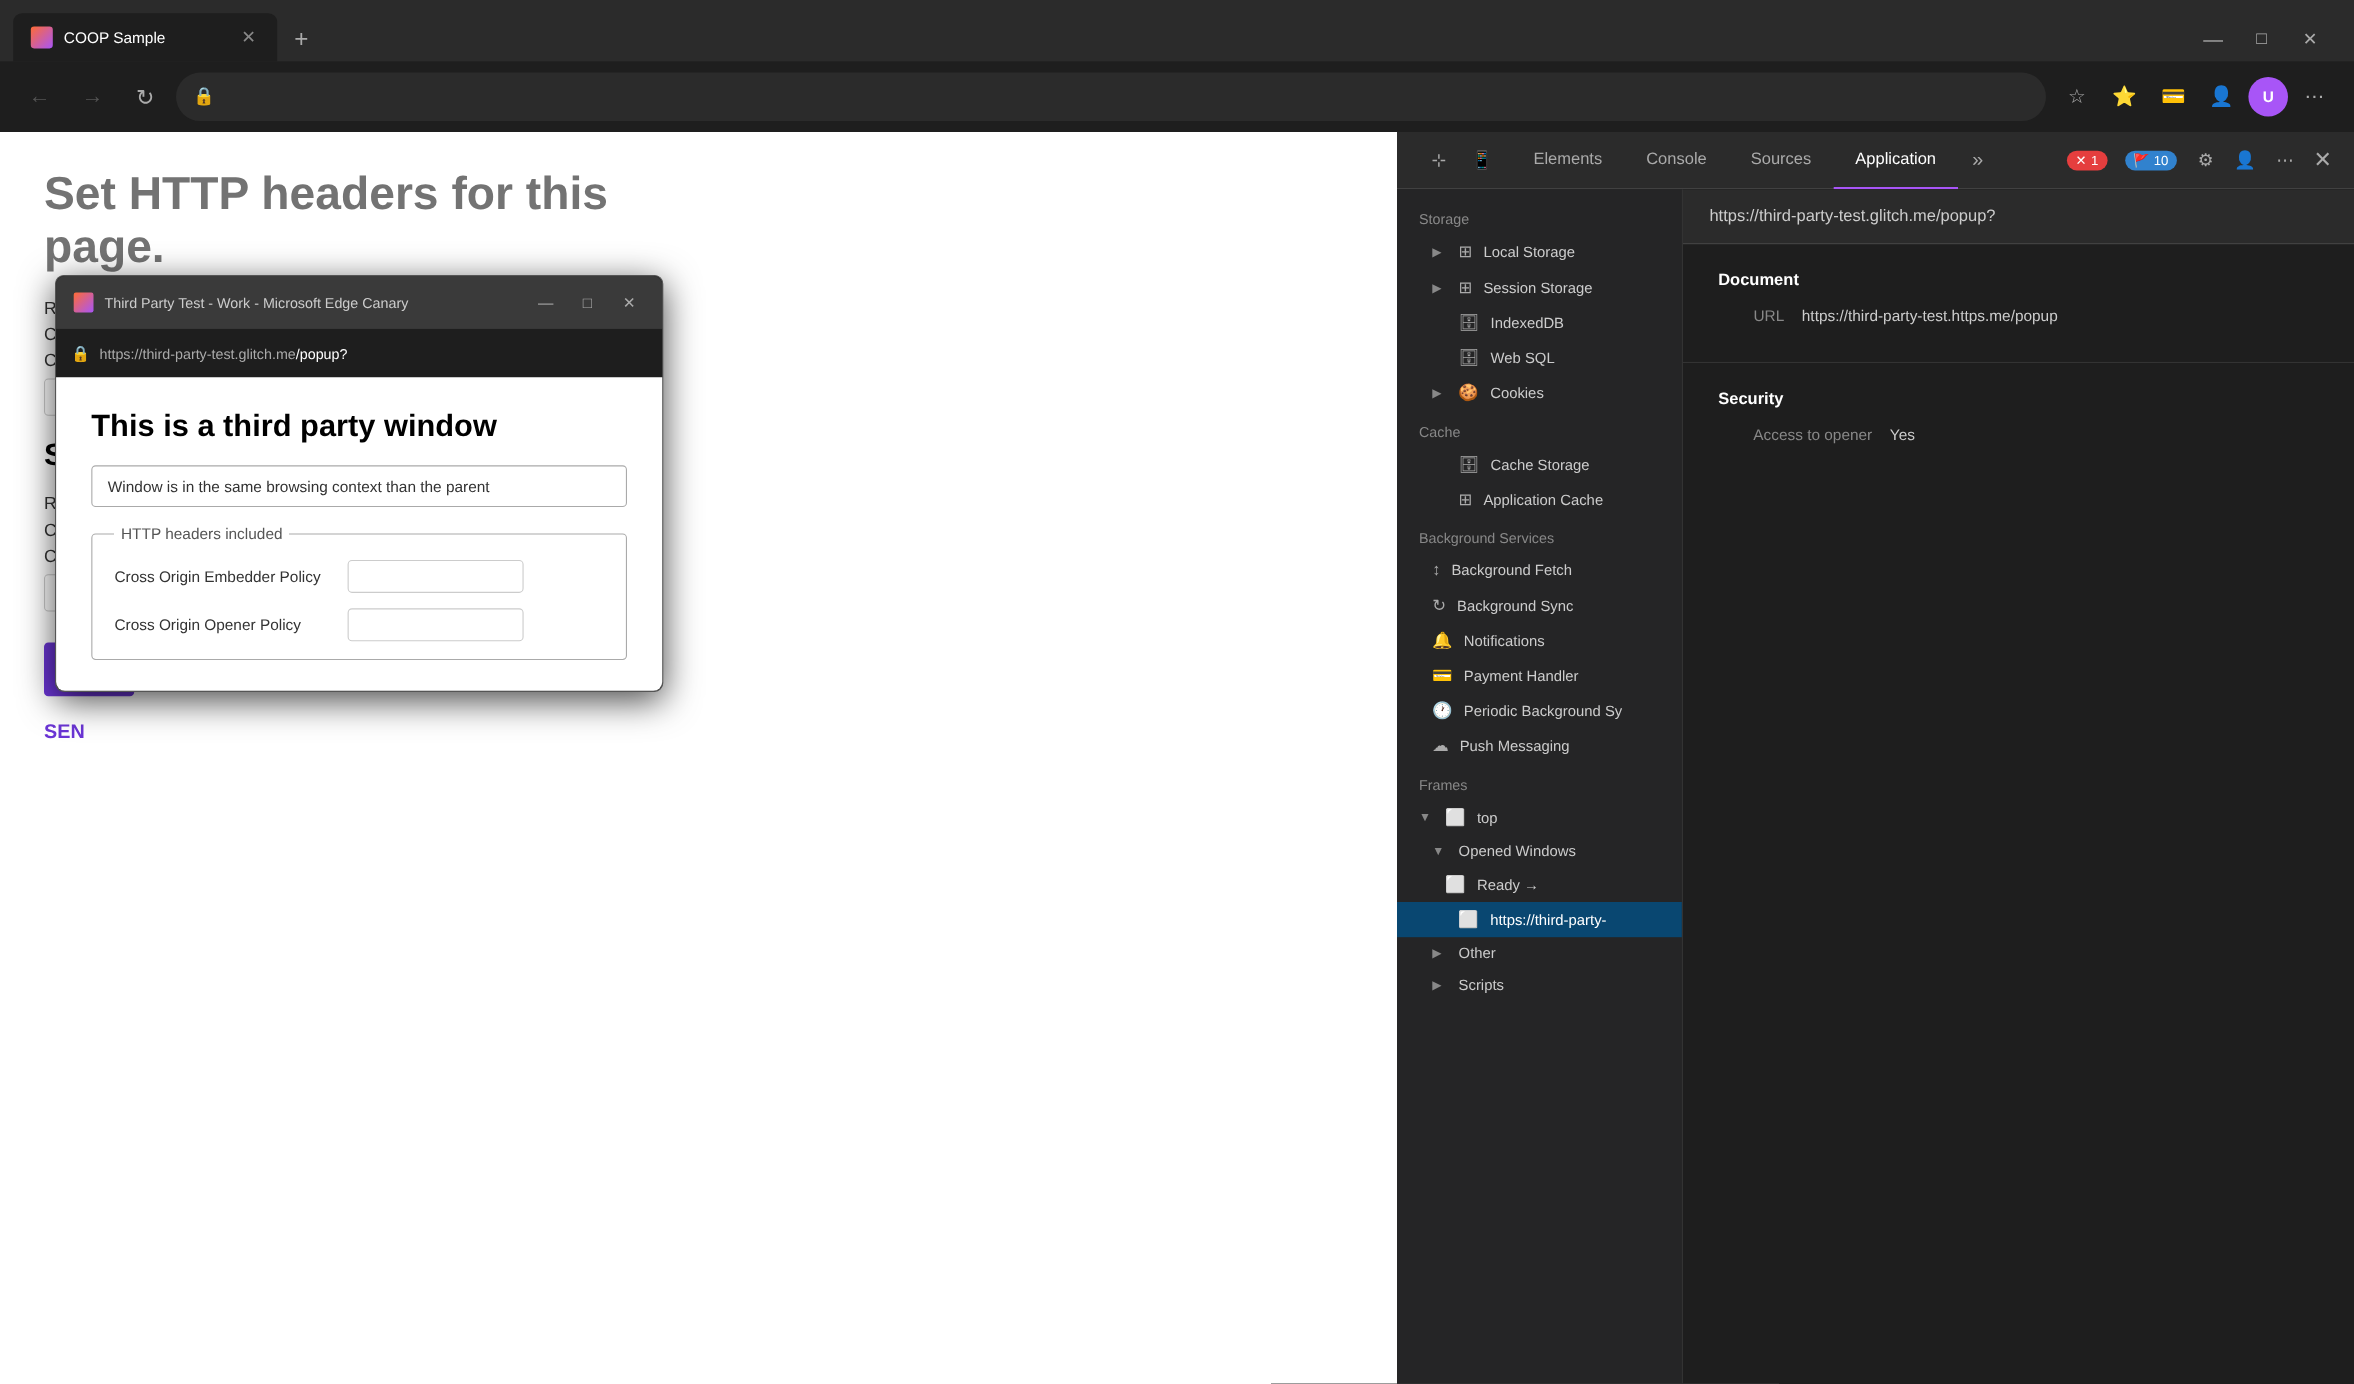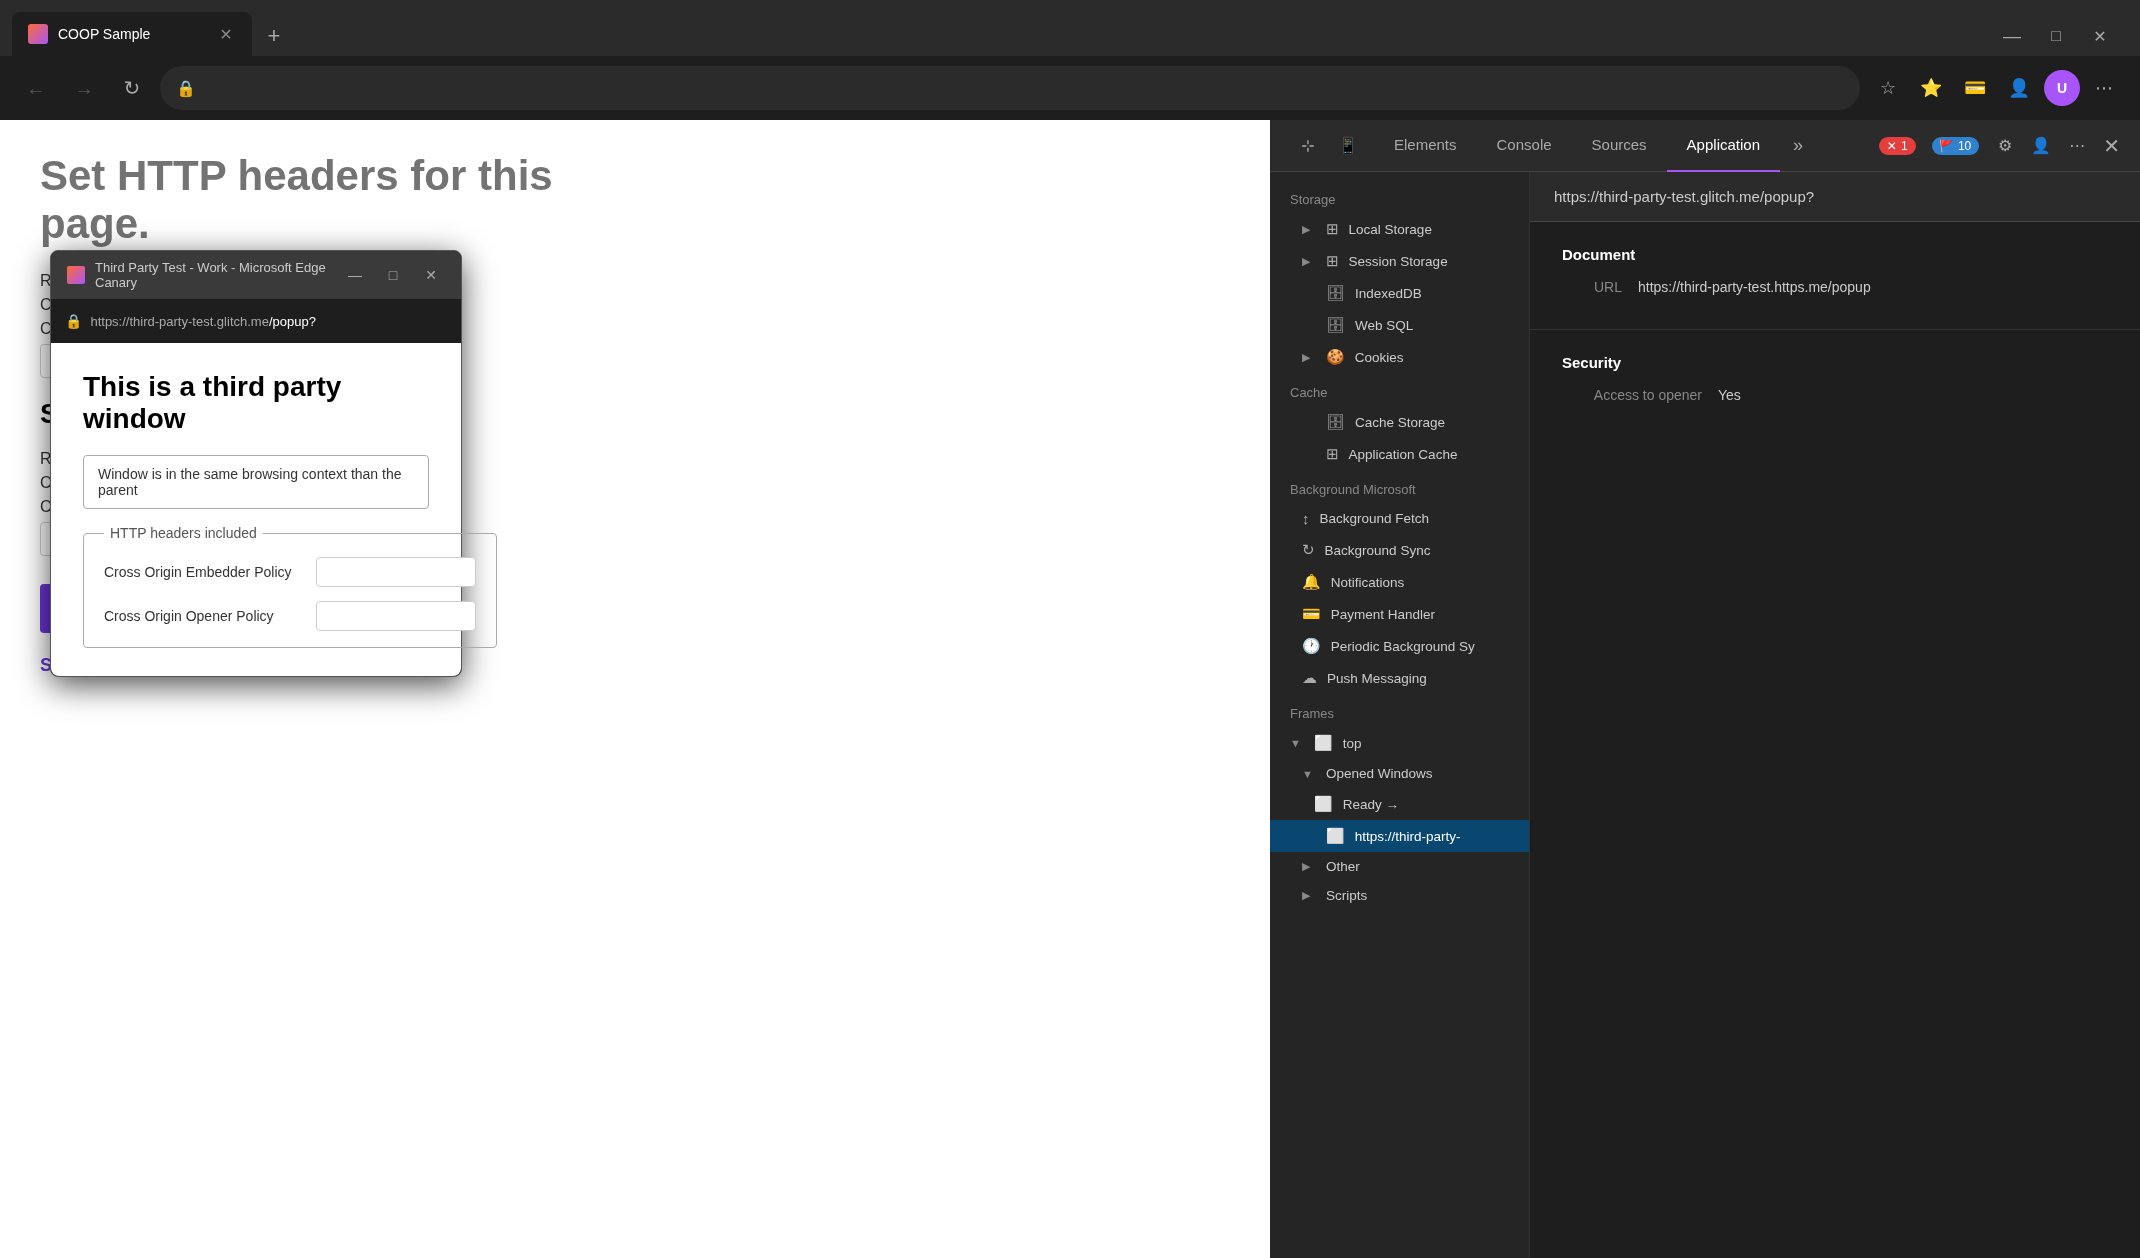--- a/index.html
+++ b/index.html
@@ -40,21 +40,21 @@
     .page-title { font-size: 42px; font-weight: bold; color: #737373; margin-bottom: 24px; max-width: 560px; }
     .page-section { margin-bottom: 20px; }
     .page-section-title { font-size: 28px; font-weight: bold; color: #000; margin-bottom: 12px; }
     .page-label { font-size: 16px; color: #333; margin-bottom: 6px; }
     .page-input-row { display: flex; align-items: center; gap: 10px; margin-bottom: 8px; }
     .page-input { border: 1px solid #ccc; border-radius: 4px; padding: 8px 12px; font-size: 14px; width: 420px; }
     .page-btn-open { background: #6b35d5; color: white; border: none; padding: 14px 28px; font-size: 18px; font-weight: bold; cursor: pointer; border-radius: 4px; margin-top: 8px; }
     .page-btn-send { color: #6b35d5; background: transparent; border: none; font-size: 18px; font-weight: bold; cursor: pointer; padding: 14px 0; }
 
     
-    .popup-window { position: absolute; top: 130px; left: 50px; width: 412px; background: #2b2b2b; border: 1px solid #555; border-radius: 8px; box-shadow: 0 8px 32px rgba(0,0,0,0.7); z-index: 10; }
+    .popup-window { position: absolute; top: 130px; left: 50px; width: 553px; background: #2b2b2b; border: 1px solid #555; border-radius: 8px; box-shadow: 0 8px 32px rgba(0,0,0,0.7); z-index: 10; }
     .popup-titlebar { background: #3a3a3a; border-radius: 8px 8px 0 0; height: 48px; display: flex; align-items: center; padding: 0 16px; gap: 10px; }
     .popup-favicon { width: 18px; height: 18px; background: linear-gradient(135deg, #ff6b35, #a855f7); border-radius: 2px; }
     .popup-tab-title { color: #ccc; font-size: 13px; flex: 1; }
     .popup-win-btn { width: 28px; height: 28px; display: flex; align-items: center; justify-content: center; color: #aaa; cursor: pointer; font-size: 14px; border-radius: 4px; }
     .popup-addressbar { background: #1e1e1e; height: 44px; display: flex; align-items: center; padding: 0 14px; gap: 8px; }
     .popup-lock { color: #aaa; font-size: 14px; }
     .popup-url { color: #ccc; font-size: 13px; }
     .popup-url span { color: #aaa; }
     .popup-url .path { color: #fff; }
     .popup-body { background: white; border-radius: 0 0 8px 8px; padding: 28px 32px; }
@@ -293,21 +293,21 @@
             <span class="sidebar-arrow" style="opacity:0;"></span>
             <span class="sidebar-icon">🗄</span>
             <span class="sidebar-text">Cache Storage</span>
           </div>
           <div class="sidebar-item indent1">
             <span class="sidebar-arrow" style="opacity:0;"></span>
             <span class="sidebar-icon">⊞</span>
             <span class="sidebar-text">Application Cache</span>
           </div>
 
-          <div class="sidebar-section-label">Background Microsoft</div>
+          <div class="sidebar-section-label">Background Services</div>
 
           <div class="sidebar-item indent1">
             <span class="sidebar-icon">↕</span>
             <span class="sidebar-text">Background Fetch</span>
           </div>
           <div class="sidebar-item indent1">
             <span class="sidebar-icon">↻</span>
             <span class="sidebar-text">Background Sync</span>
           </div>
           <div class="sidebar-item indent1">

